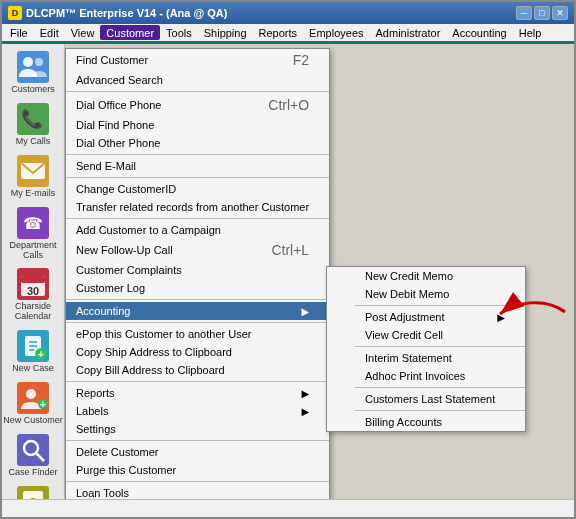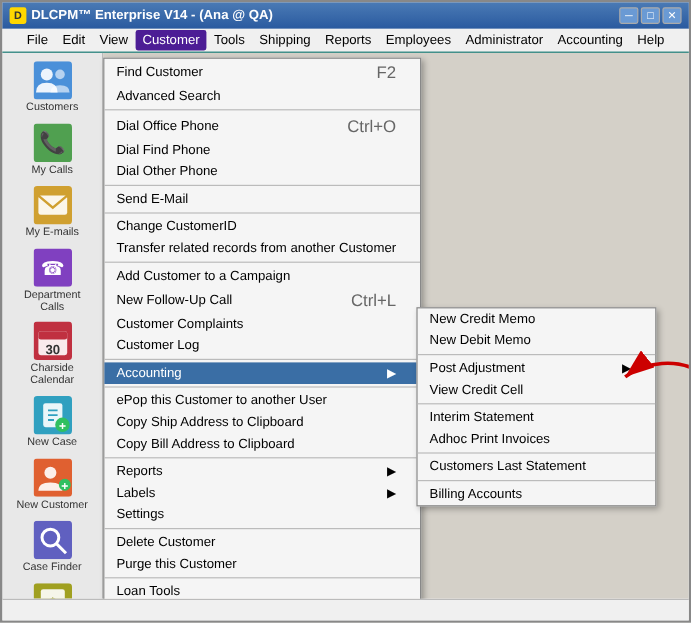--- a/index.html
+++ b/index.html
@@ -67,26 +67,25 @@
       display: flex;
       align-items: center;
       justify-content: center;
       cursor: pointer;
       border-radius: 2px;
     }
 
     
     .menu-bar {
       background: #f0f0f0;
-      border-bottom: 1px solid #0f766e;
+      border-bottom: 3px solid #0f766e;
       display: flex;
       padding: 1px 2px;
       height: 20px;
       flex-shrink: 0;
-      justify-content: center;
     }
     .menu-item {
       padding: 2px 6px;
       font-size: 11px;
       cursor: pointer;
       color: #000;
       display: flex;
       align-items: center;
       border-radius: 2px;
     }
@@ -97,21 +96,21 @@
 
     
     .main-content {
       display: flex;
       flex: 1;
       overflow: hidden;
     }
 
     
     .sidebar {
-      width: 84px;
+      width: 63px;
       background: #e8e8e8;
       border-right: 1px solid #bbb;
       display: flex;
       flex-direction: column;
       align-items: center;
       padding: 4px 2px;
       gap: 2px;
       overflow: hidden;
     }
     .sidebar-item {
@@ -464,21 +463,21 @@
           <span>Loan Tools</span>
         </div>
         <div class="menu-separator"></div>
 
         <div class="dropdown-item">
           <span>Close</span>
         </div>
 
       </div>
 
-      <div class="submenu" style="top: 212px; left: 261px;">
+      <div class="submenu" style="top: 222px; left: 261px; padding-left: 28px;">
 
         <div class="dropdown-item">
           <span>New Credit Memo</span>
         </div>
         <div class="dropdown-item">
           <span>New Debit Memo</span>
         </div>
         <div class="menu-separator"></div>
 
         <div class="dropdown-item">

